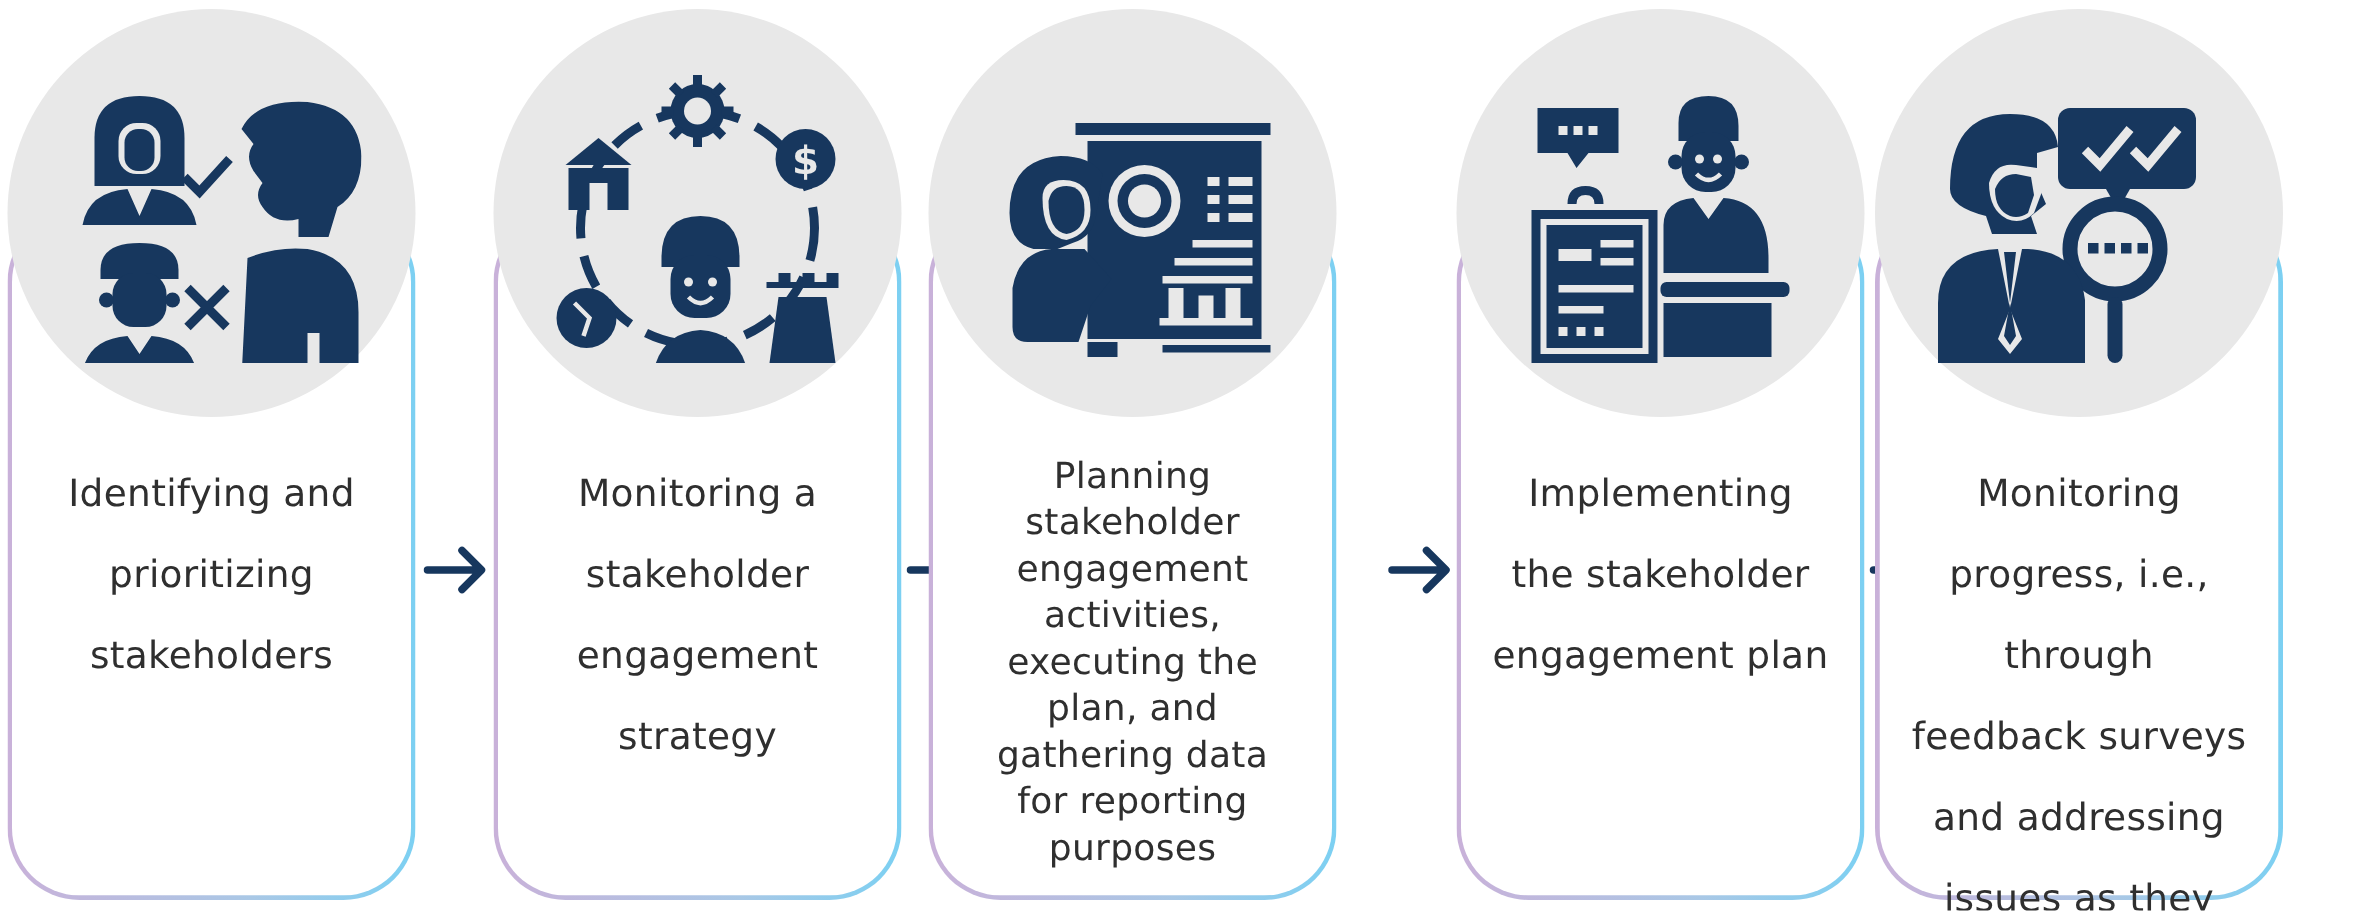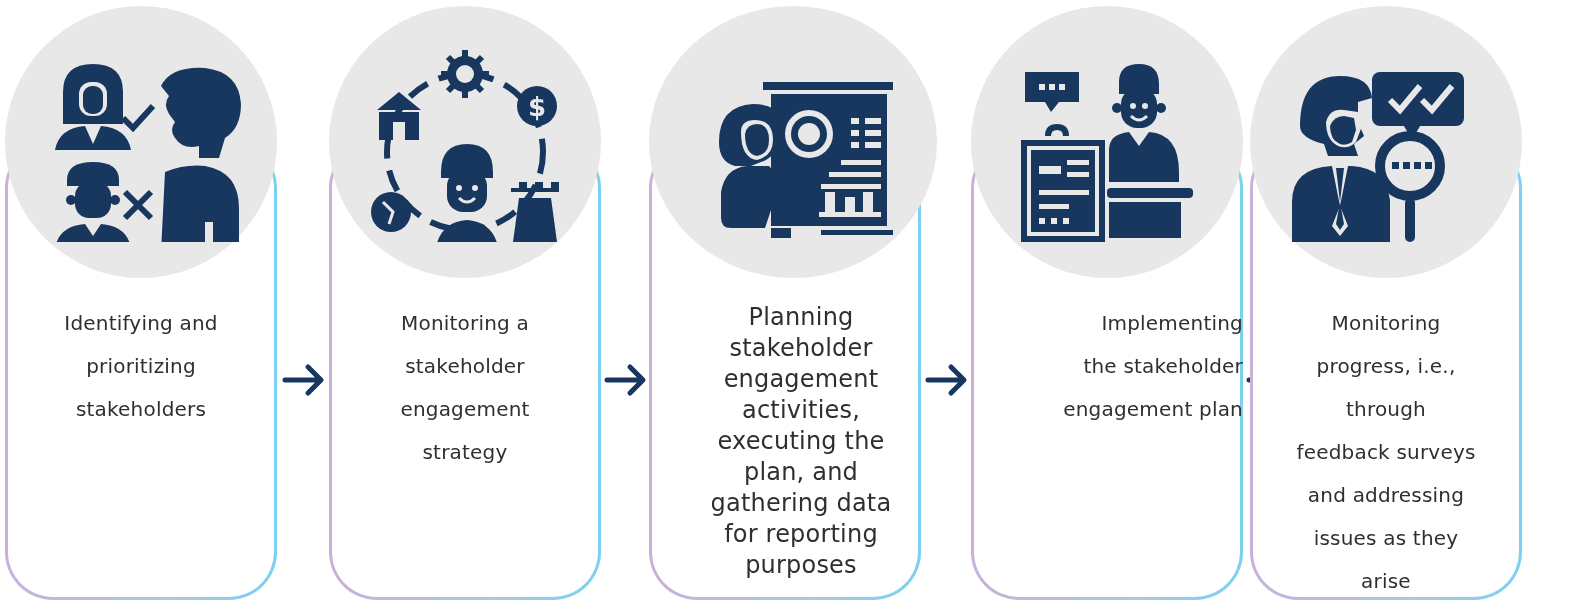--- a/index.html
+++ b/index.html
@@ -13,26 +13,26 @@
         linear-gradient(#ffffff, #ffffff) padding-box,
         linear-gradient(90deg, #c9b1d9 0%, #a9c8e6 60%, #7cd0f2 100%) border-box;
     }
     .circle {
       position: absolute; top: 6px; width: 272px; height: 272px; border-radius: 50%;
       background: #e8e8e8; display: flex; align-items: center; justify-content: center;
     }
     .circle svg { width: 200px; height: 200px; }
     .label {
       position: absolute; top: 302px; width: 272px; text-align: center;
-      color: #2f2f2f; font-size: 20px; line-height: 43px; letter-spacing: 0.2px;
+      color: #2f2f2f; font-size: 25px; line-height: 54px; letter-spacing: 0.2px;
       white-space: pre-line;
     }
     .label.tight { font-size: 24px; line-height: 31px; }
     .arrow { position: absolute; top: 360px; width: 44px; height: 40px; }
-    .c0 { left: 5px; } .c1 { left: 329px; } .c2 { left: 649px; padding-left: 16px; } .c3 { left: 971px; text-align: right; } .c4 { left: 1250px; }
+    .c0 { left: 5px; } .c1 { left: 329px; } .c2 { left: 619px; } .c3 { left: 971px; } .c4 { left: 1250px; }
     .a0 { left: 282px; } .a1 { left: 604px; } .a2 { left: 925px; } .a3 { left: 1246px; }
   </style>
 </head>
 <body>
 
 <div class="card c0"></div>
 <div class="circle c0">
   <svg viewBox="0 0 200 200" fill="#17375e">
 
     <path d="M22 50 q0-28 30-28 q30 0 30 28 v32 h-60z"></path>

